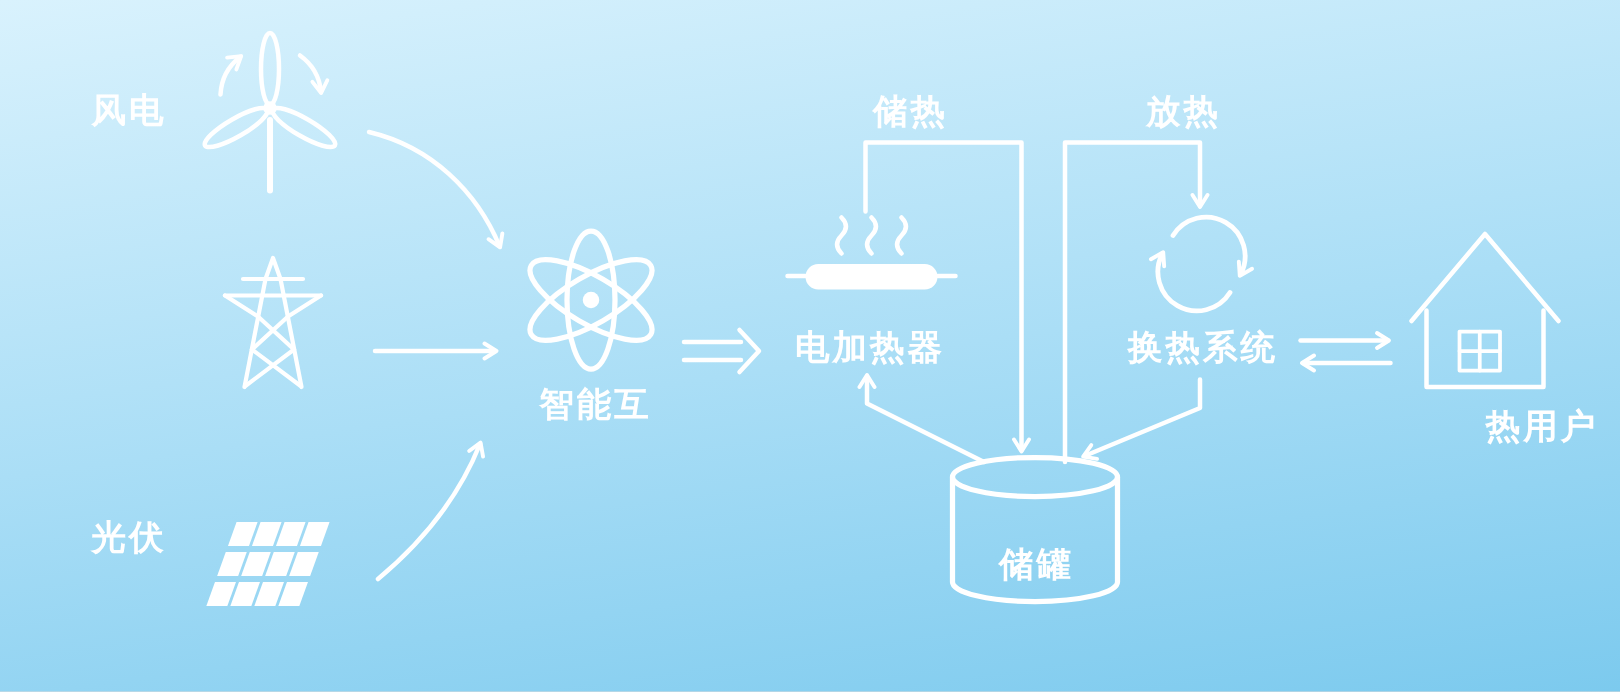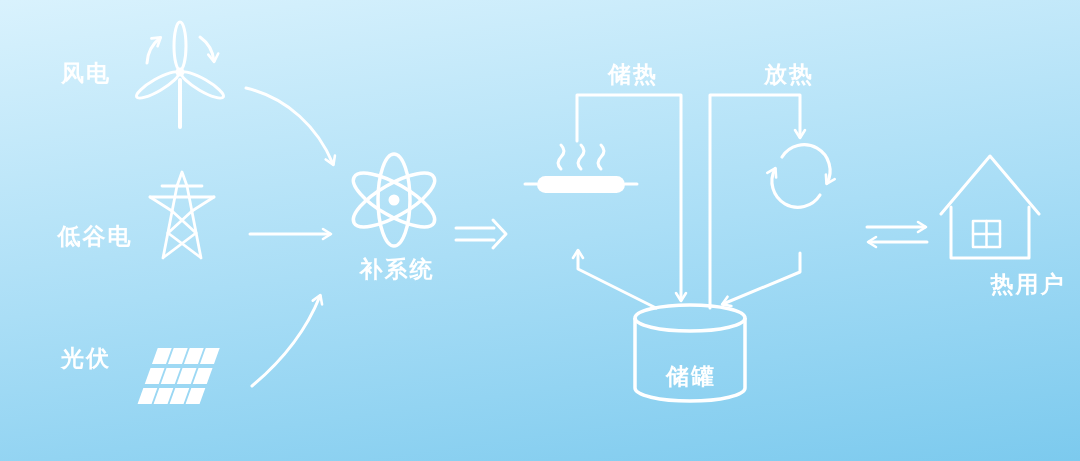--- a/index.html
+++ b/index.html
@@ -126,25 +126,26 @@
       <path d="M 800,253 L 800,272 L 723,304" marker-end="url(#arr)"></path>
     </g>
 
     <g stroke="currentColor" fill="none" stroke-width="3" stroke-linecap="round">
       <path d="M 867,227 L 925,227" marker-end="url(#arr)"></path>
       <path d="M 927,242 L 869,242" marker-end="url(#arr)"></path>
     </g>
   </svg>
 
   <div class="label" style="left:86px;  top:58px">风电</div>
-  <div class="label" style="left:95px;  top:221px">低谷电</div>
   <div class="label" style="left:86px;  top:343px">光伏</div>
 
   <div class="label two-line" style="left:397px; top:254px">
-    <div>补系统</div>
+    <div>智能互</div>
   </div>
 
-  <div class="label" style="left:633px; top:59px">储热</div>
+  <div class="label" style="left:580px; top:216px">电加热器</div>
+  <div class="label" style="left:607px; top:59px">储热</div>
   <div class="label" style="left:789px; top:59px">放热</div>
+  <div class="label" style="left:802px; top:216px">换热系统</div>
   <div class="label" style="left:691px; top:361px">储罐</div>
   <div class="label" style="left:1028px; top:269px">热用户</div>
 
 </div>
 
 </body></html>

